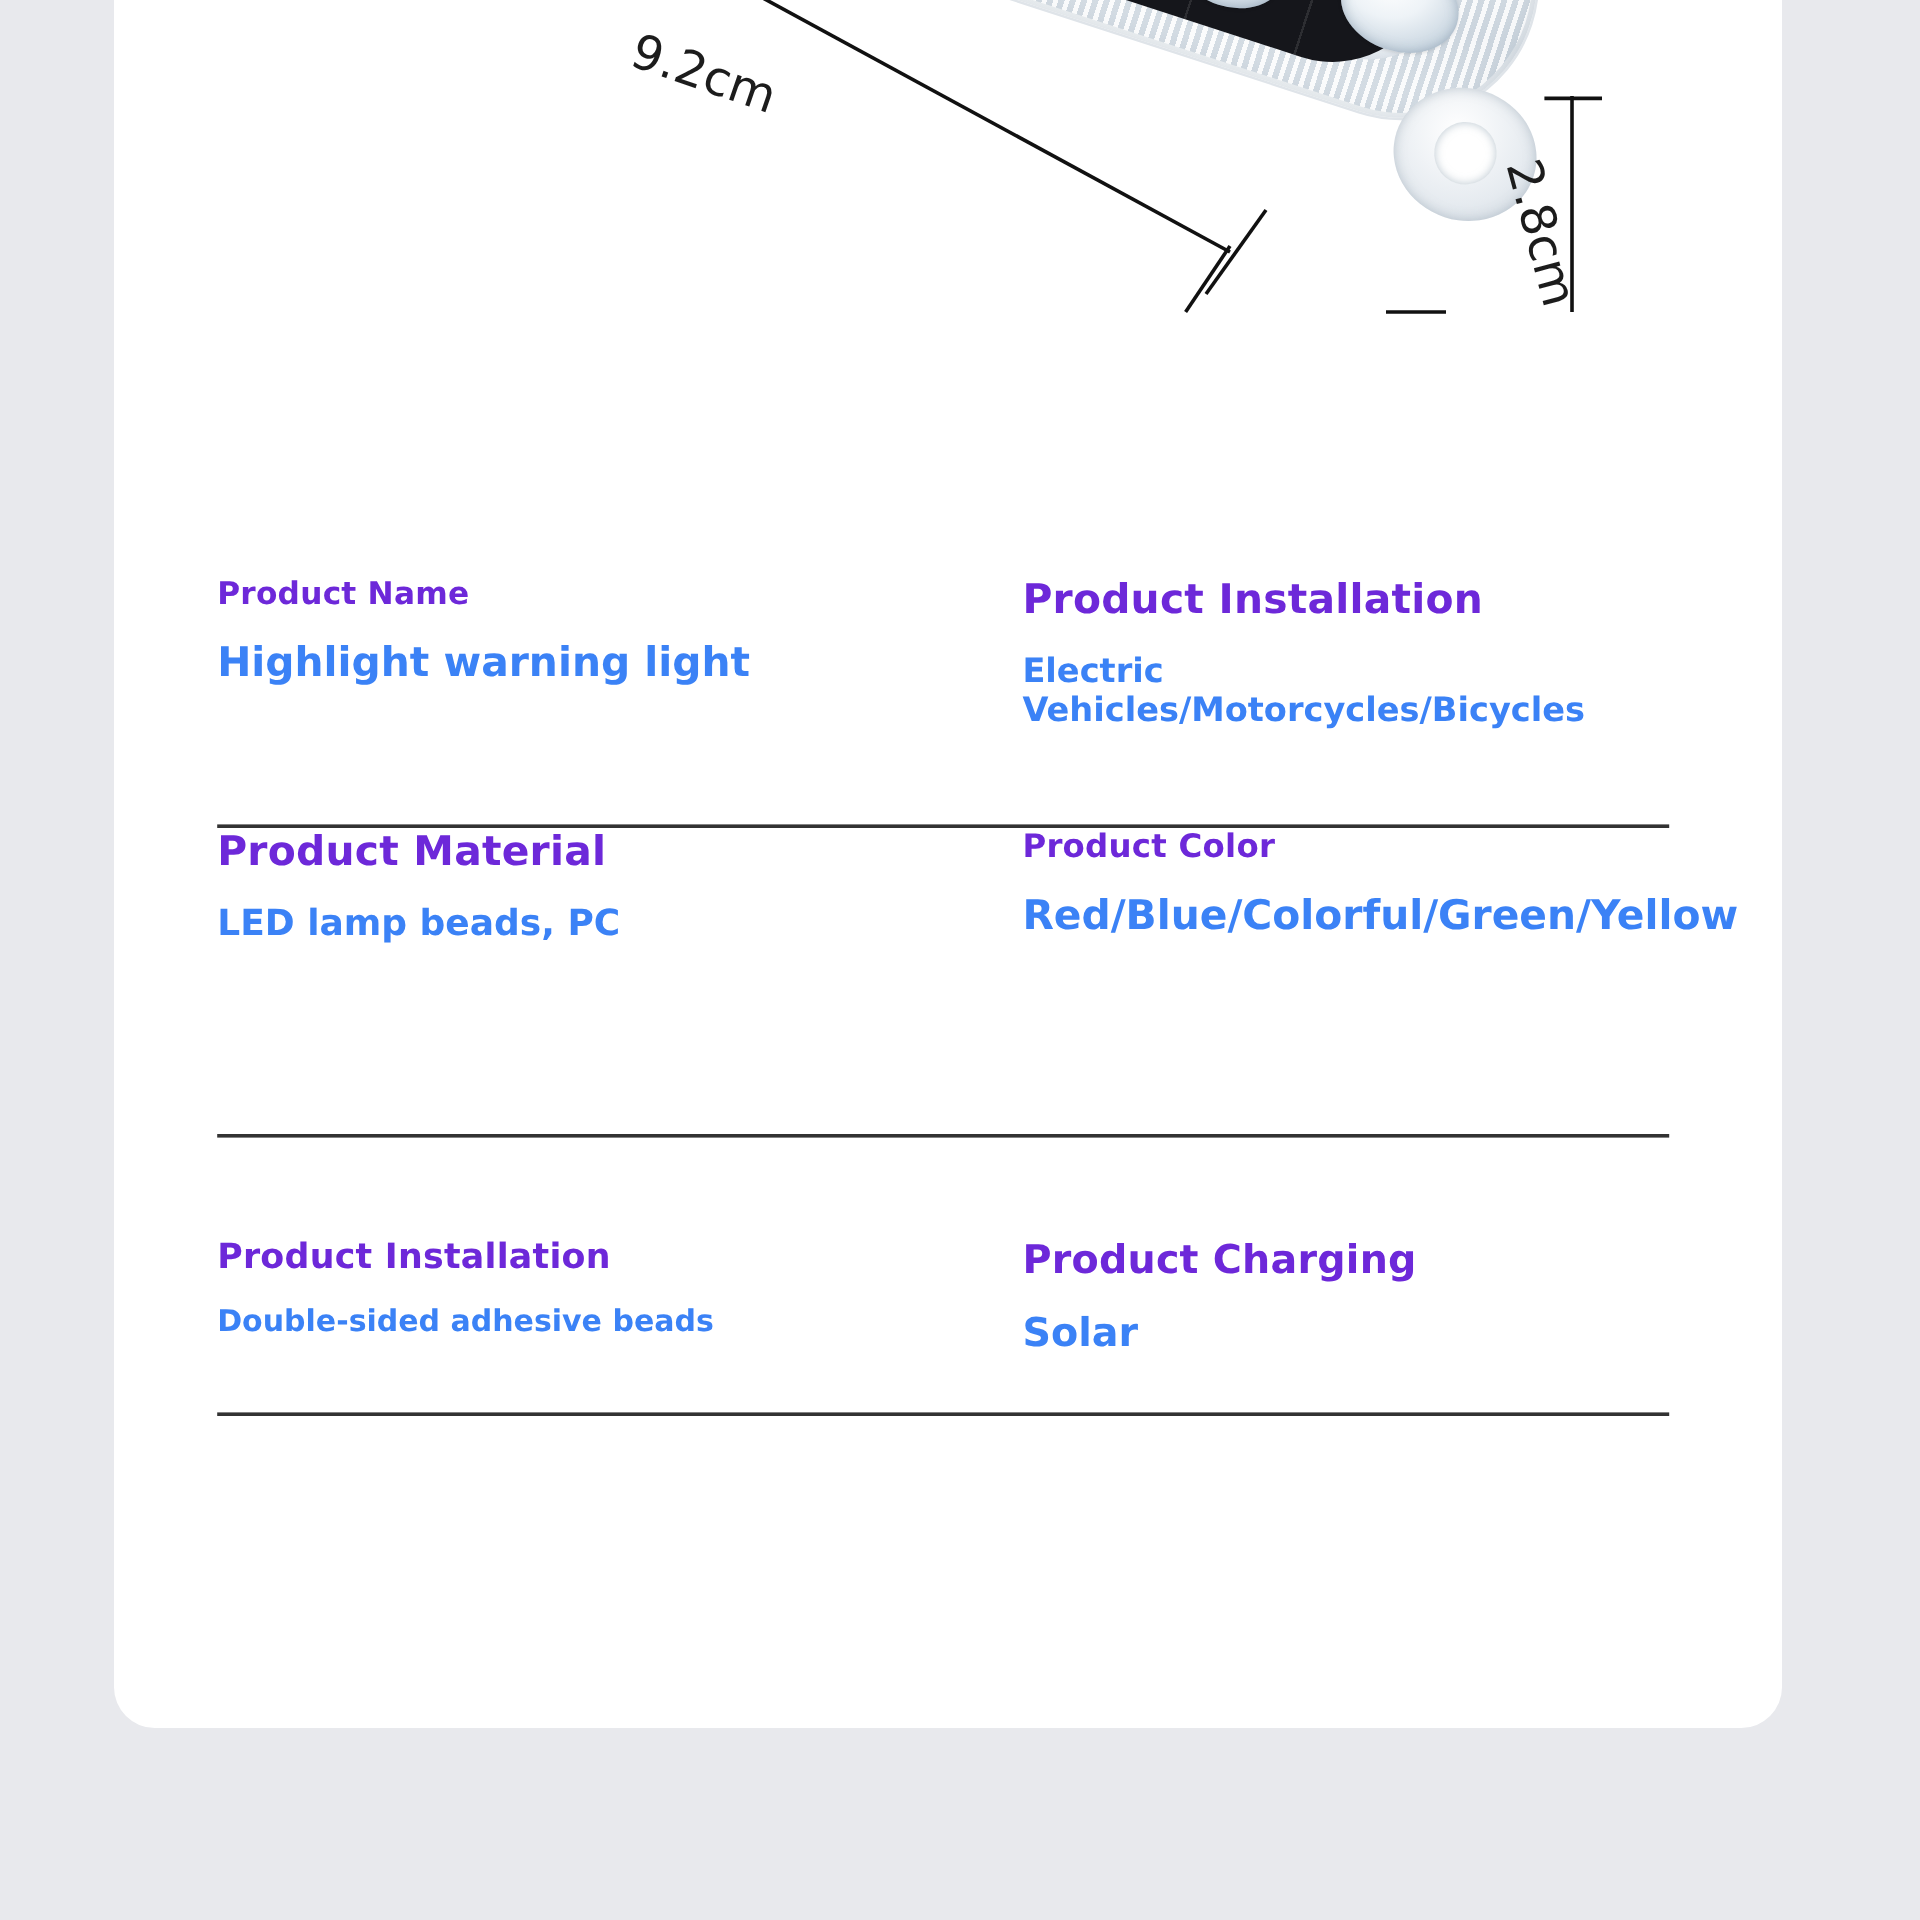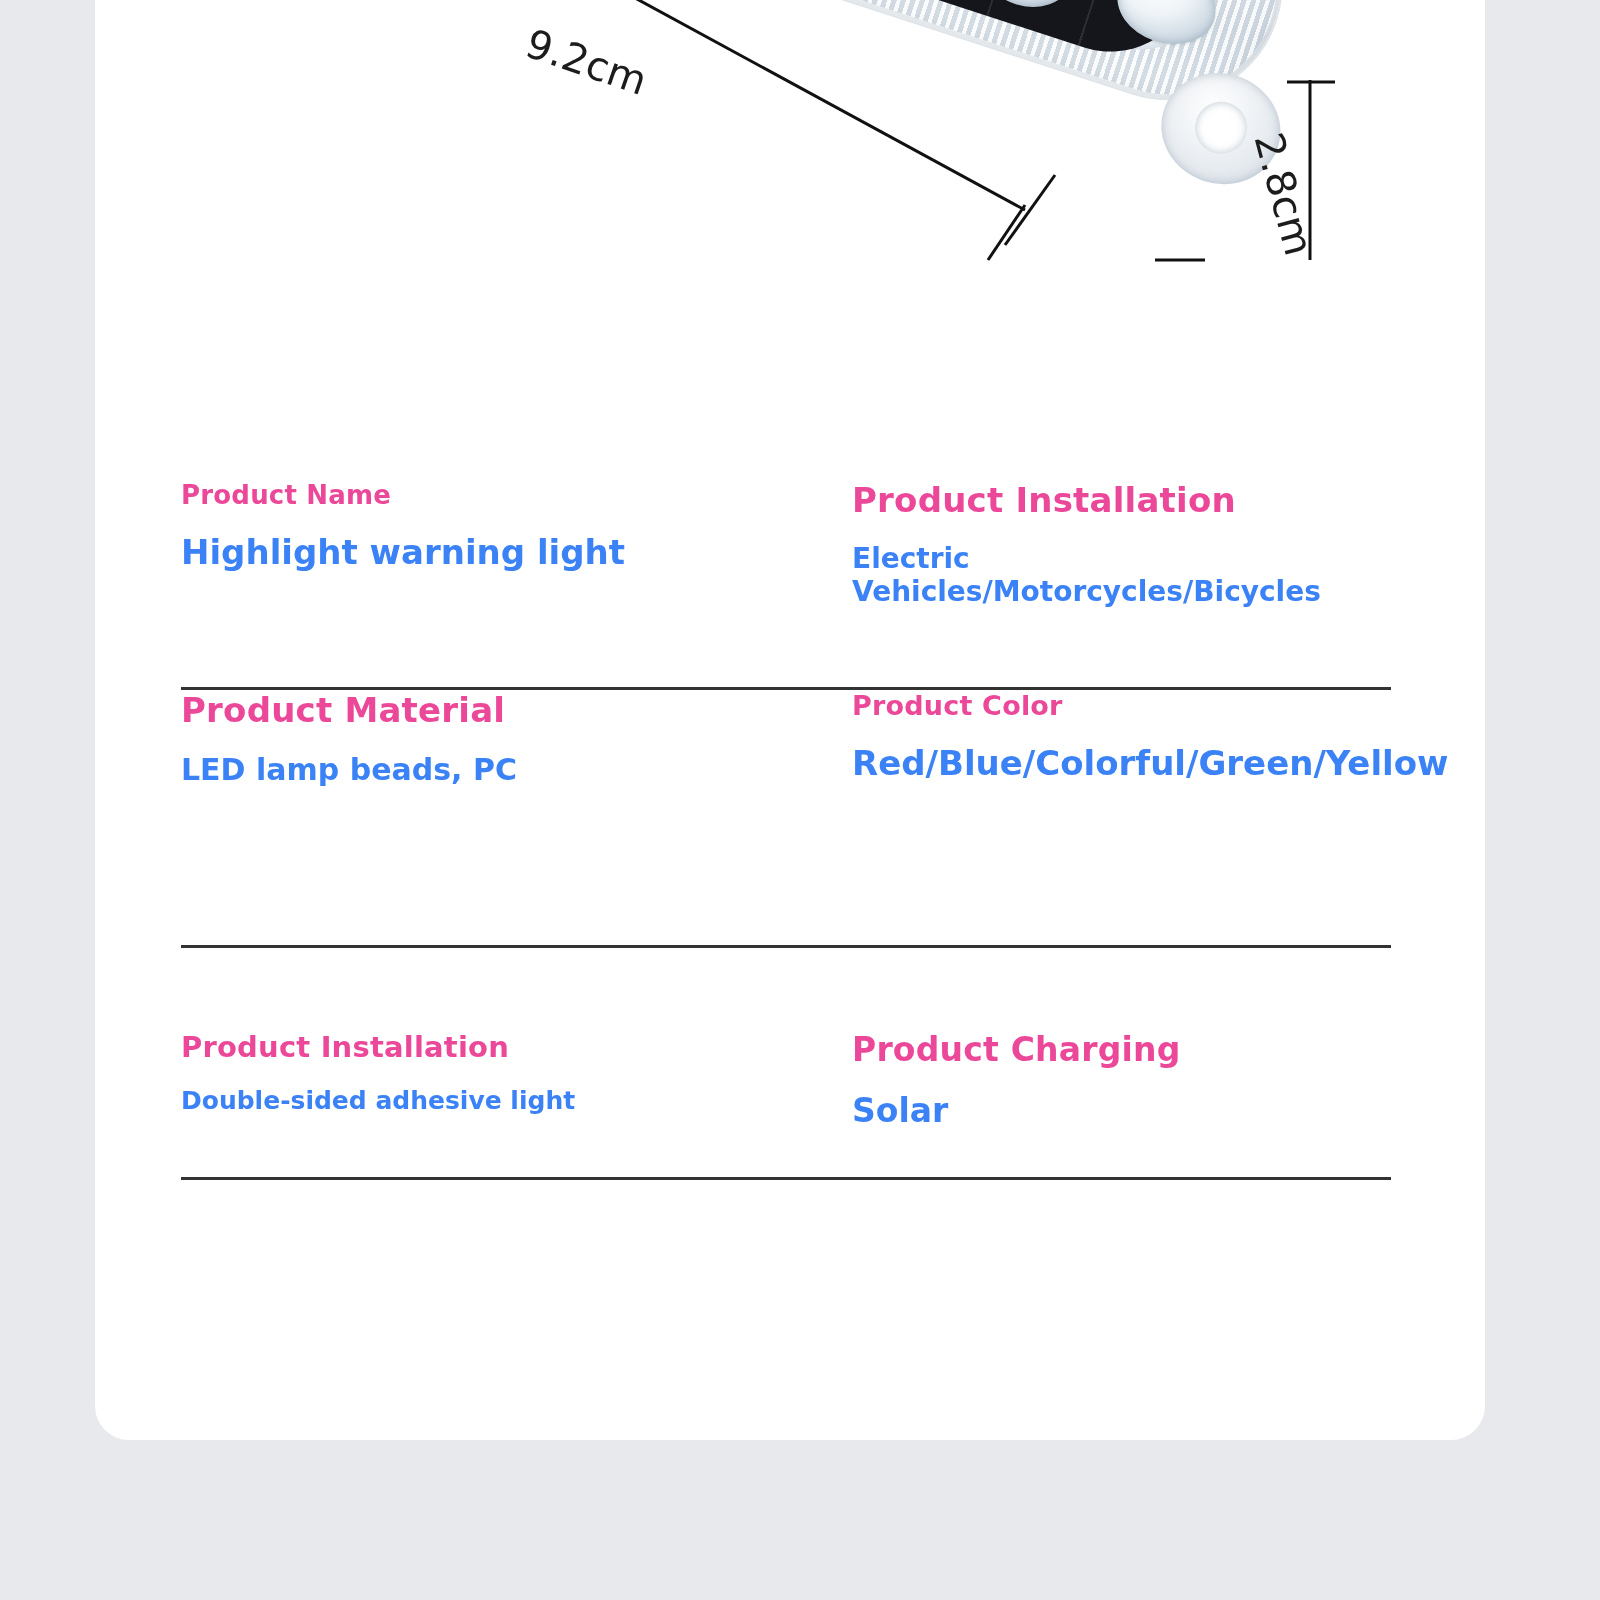--- a/index.html
+++ b/index.html
@@ -142,21 +142,21 @@
     position: relative;
     display: flex;
     padding-bottom: 24px;
     border-bottom: 3px solid #333333;
     margin-bottom: 0;
   }
   .spec-row + .spec-row { margin-top: 0; }
   .spec-cell { width: 50%; }
   .spec-cell.right { padding-left: 66px; }
   .spec-label {
-    color: #ec4899;
+    color: #6d28d9;
     font-weight: bold;
     letter-spacing: 0.2px;
     margin-bottom: 22px;
   }
   .spec-value {
     color: #3b82f6;
     font-weight: bold;
   }
   
   .r1 { padding-top: 0; height: 210px; }
@@ -236,21 +236,21 @@
         </div>
         <div class="spec-cell right">
           <div class="spec-label">Product Color</div>
           <div class="spec-value">Red/Blue/Colorful/Green/Yellow</div>
         </div>
       </div>
 
       <div class="spec-row r3">
         <div class="spec-cell left">
           <div class="spec-label">Product Installation</div>
-          <div class="spec-value">Double-sided adhesive light</div>
+          <div class="spec-value">Double-sided adhesive beads</div>
         </div>
         <div class="spec-cell right">
           <div class="spec-label">Product Charging</div>
           <div class="spec-value">Solar</div>
         </div>
       </div>
 
     </div>
   </div>
 </div>

